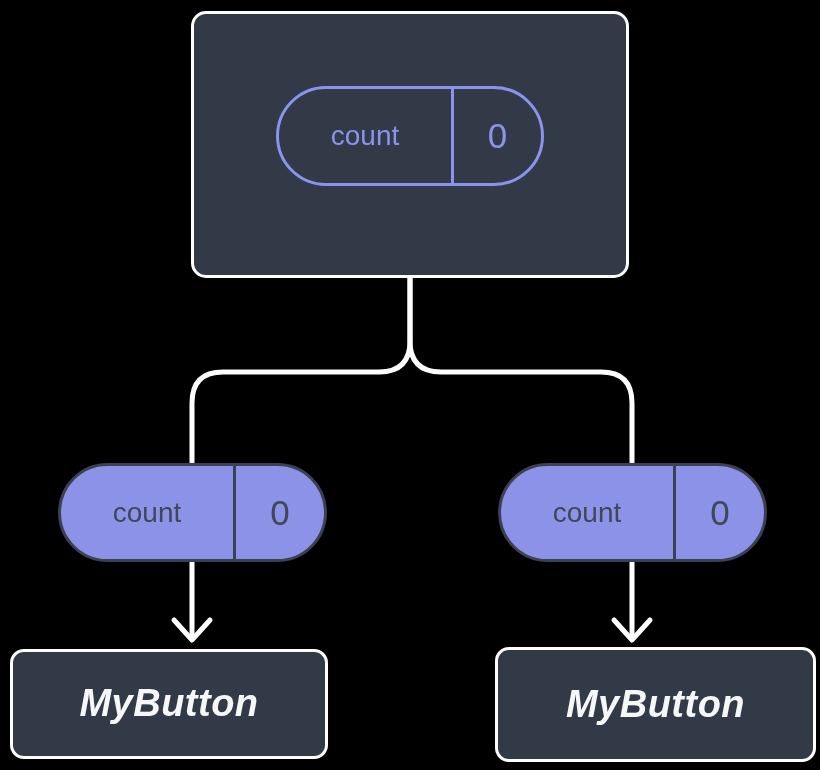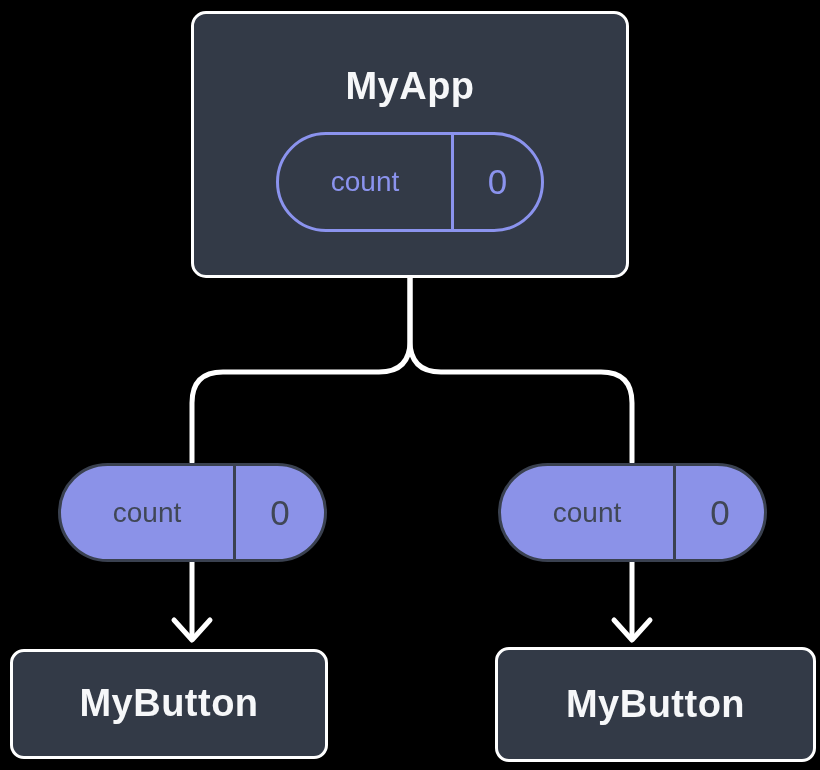--- a/index.html
+++ b/index.html
@@ -83,20 +83,21 @@
     background: var(--pill-fill, #8B92E8);
     border: 3px solid var(--pill-dark, #3A4150);
     color: var(--pill-text, #404756);
   }
   .filled-pill .pill-divider { background: var(--pill-dark, #3A4150); }
   .pill-left  { left: 58px;  top: 463px; }
   .pill-right { left: 498px; top: 463px; }
   .button-card {
     justify-content: center;
     border-radius: 14px;
+    font-style: italic;
   }
   .button-card-left  { left: 10px;  top: 649px; width: 318px; height: 110px; }
   .button-card-right { left: 495px; top: 647px; width: 321px; height: 115px; }
 </style>
 </head>
 <body>
 
 <div class="canvas">
 
   <svg class="connectors" viewBox="0 0 820 770" xmlns="http://www.w3.org/2000/svg">
@@ -106,21 +107,20 @@
       <line x1="192" y1="560" x2="192" y2="636"></line>
       <polyline points="174,620 192,640 210,620"></polyline>
     </g>
     <g>
       <line x1="632" y1="560" x2="632" y2="636"></line>
       <polyline points="614,620 632,640 650,620"></polyline>
     </g>
   </svg>
 
   <div class="card root-card">
-    <div class="card-title">MyApp</div>
     <div class="pill outline-pill">
       <span class="pill-seg label-seg">count</span>
       <span class="pill-divider"></span>
       <span class="pill-seg value-seg">0</span>
     </div>
   </div>
 
   <div class="pill filled-pill pill-left">
     <span class="pill-seg label-seg">count</span>
     <span class="pill-divider"></span>

